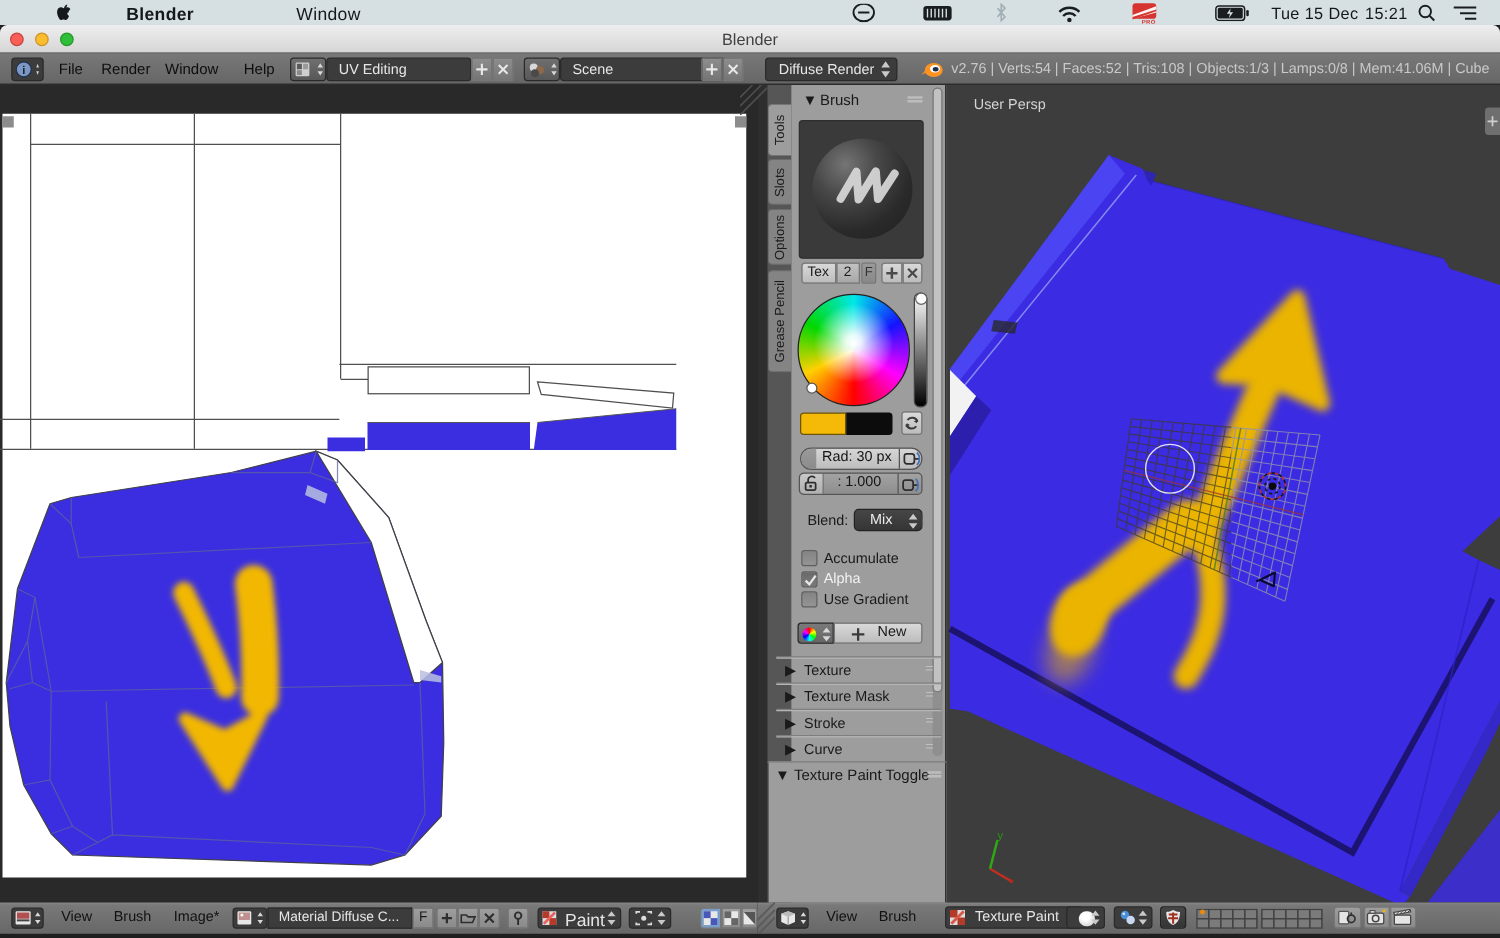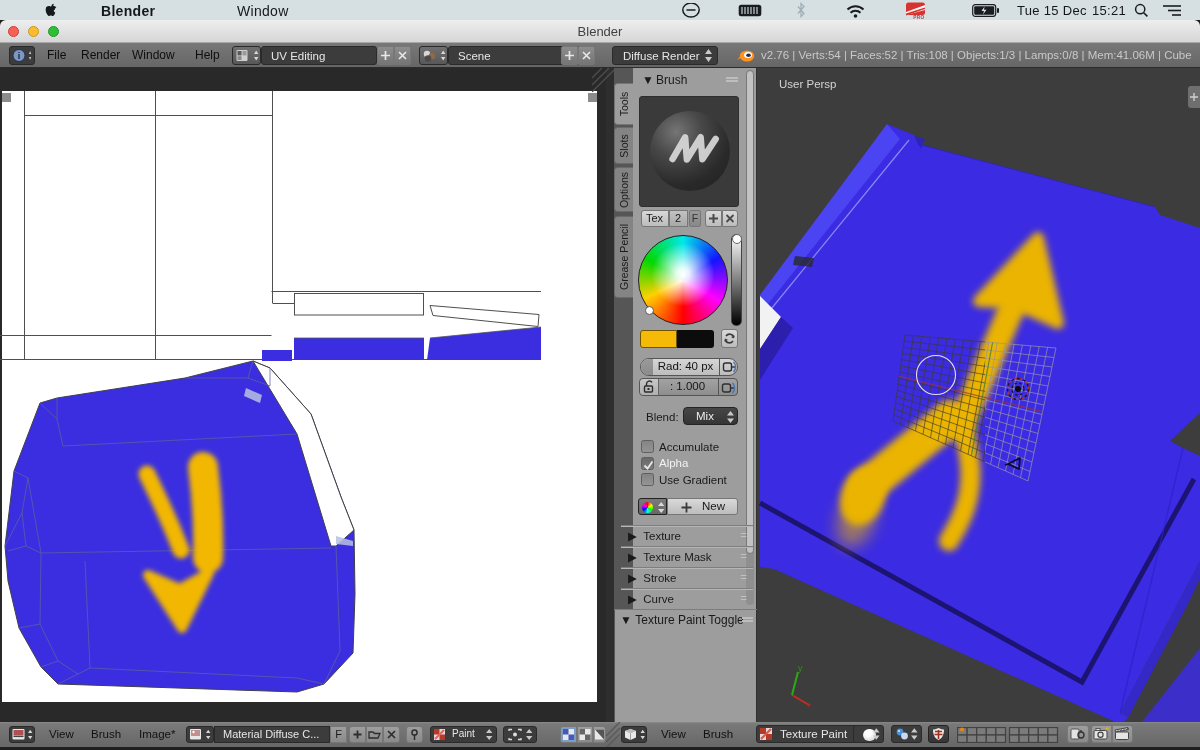--- a/index.html
+++ b/index.html
@@ -392,21 +392,21 @@
       <div class="btn-l" style="left:107px;top:261px;width:17px;height:19px;border-radius:3px;">
         <svg width="15" height="17" viewBox="0 0 15 17">
           <path d="M4 6 a4.5 4.5 0 0 1 8 1.5 M11 11 a4.5 4.5 0 0 1 -8 -1.5" fill="none" stroke="#3a3a3a" stroke-width="1.6"></path>
           <path d="M12.5 5.5 l-1 3 -2.5-1.5z M2.5 11.5 l1-3 2.5 1.5z" fill="#3a3a3a"></path>
         </svg>
       </div>
 
       <div class="abs" style="left:25.5px;top:290px;width:98px;height:17.5px;border-radius:9px;
         background:linear-gradient(#d6d6d6,#bdbdbd);border:1px solid #555;box-sizing:border-box;">
         <div class="abs" style="left:0;top:0;width:12px;height:15.5px;border-radius:9px 0 0 9px;background:linear-gradient(#9a9a9a,#8b8b8b);"></div>
-        <div class="abs" style="left:12px;top:1px;width:66px;text-align:center;font-size:11.5px;color:#151515;">Rad: 40 px</div>
+        <div class="abs" style="left:12px;top:1px;width:66px;text-align:center;font-size:11.5px;color:#151515;">Rad: 30 px</div>
         <div class="abs" style="left:78px;top:0;width:1px;height:15.5px;background:#555;"></div>
         <svg class="abs" style="left:81px;top:1px;" width="16" height="14" viewBox="0 0 16 14">
           <rect x="1.5" y="3" width="8" height="8" rx="2" fill="none" stroke="#2e2e2e" stroke-width="1.4"></rect>
           <path d="M10 7 h4" stroke="#2e2e2e" stroke-width="1.4"></path>
           <path d="M11.5 2 a7 7 0 0 1 0 10" fill="none" stroke="#4a76b8" stroke-width="1.5"></path>
         </svg>
       </div>
 
       <div class="abs" style="left:24.5px;top:310px;width:99px;height:18px;border-radius:4px;
         background:linear-gradient(#a2a2a2,#8e8e8e);border:1px solid #555;box-sizing:border-box;">
@@ -531,21 +531,21 @@
           <path d="M7.5 8 V13" stroke="#2e2e2e" stroke-width="1.5"></path>
         </svg>
     </div>
     <div class="dkw" style="left:430px;top:3.5px;width:67px;height:17px;">
       <svg width="16" height="15" viewBox="0 0 16 15" style="position:absolute;left:2px;top:0;">
         <rect x="1" y="2" width="11" height="11" fill="#ddd"></rect>
         <rect x="1" y="2" width="5.5" height="5.5" fill="#b43a2a"></rect>
           <rect x="6.5" y="7.5" width="5.5" height="5.5" fill="#b43a2a"></rect>
         <path d="M2 12 L11 3" stroke="#e86060" stroke-width="2"></path>
       </svg>
-      <span style="position:absolute;left:21px;top:1.5px;font-size:10px;">Paint</span>
+      <span style="position:absolute;left:21px;top:1.5px;font-size:14px;">Paint</span>
       <svg width="9" height="15" viewBox="0 0 9 15" style="position:absolute;right:2px;top:0;">
         <path d="M1 6 l6.4 0 -3.2 -4z M1 9 l6.4 0 -3.2 4z" fill="#c9c9c9"></path>
       </svg>
     </div>
     <div class="dkw" style="left:503px;top:3.5px;width:34px;height:17px;">
       <svg width="16" height="15" viewBox="0 0 16 15" style="position:absolute;left:3px;top:0;">
         <circle cx="8" cy="7.5" r="2" fill="#ddd"></circle>
         <path d="M2 4 v-1.5 h3 M14 4 v-1.5 h-3 M2 11 v1.5 h3 M14 11 v1.5 h-3" fill="none" stroke="#ddd" stroke-width="1.3"></path>
       </svg>
       <svg width="9" height="15" viewBox="0 0 9 15" style="position:absolute;right:2px;top:0;">

